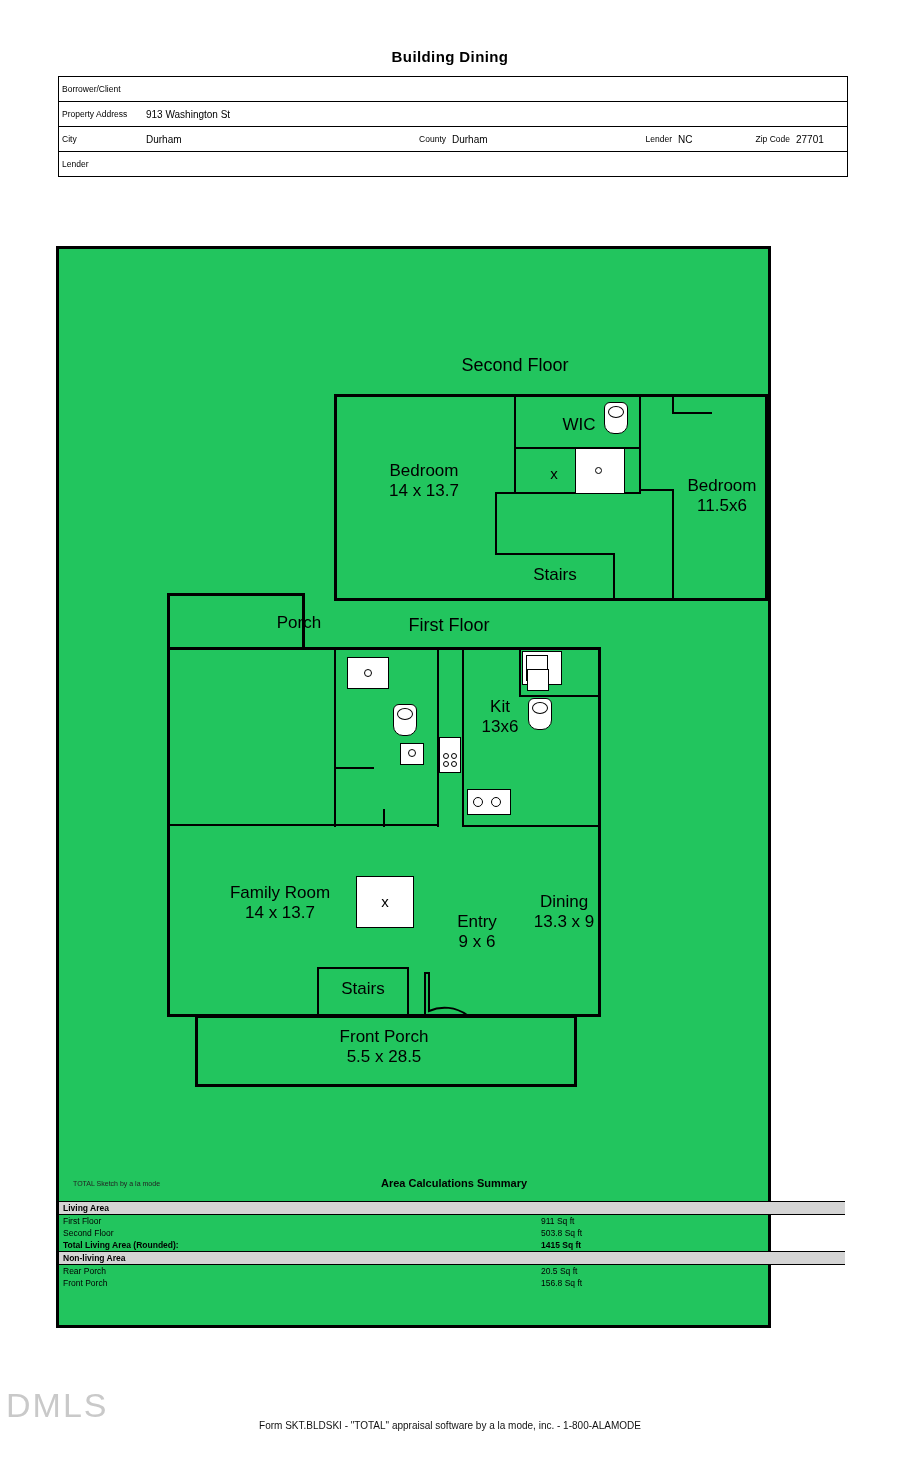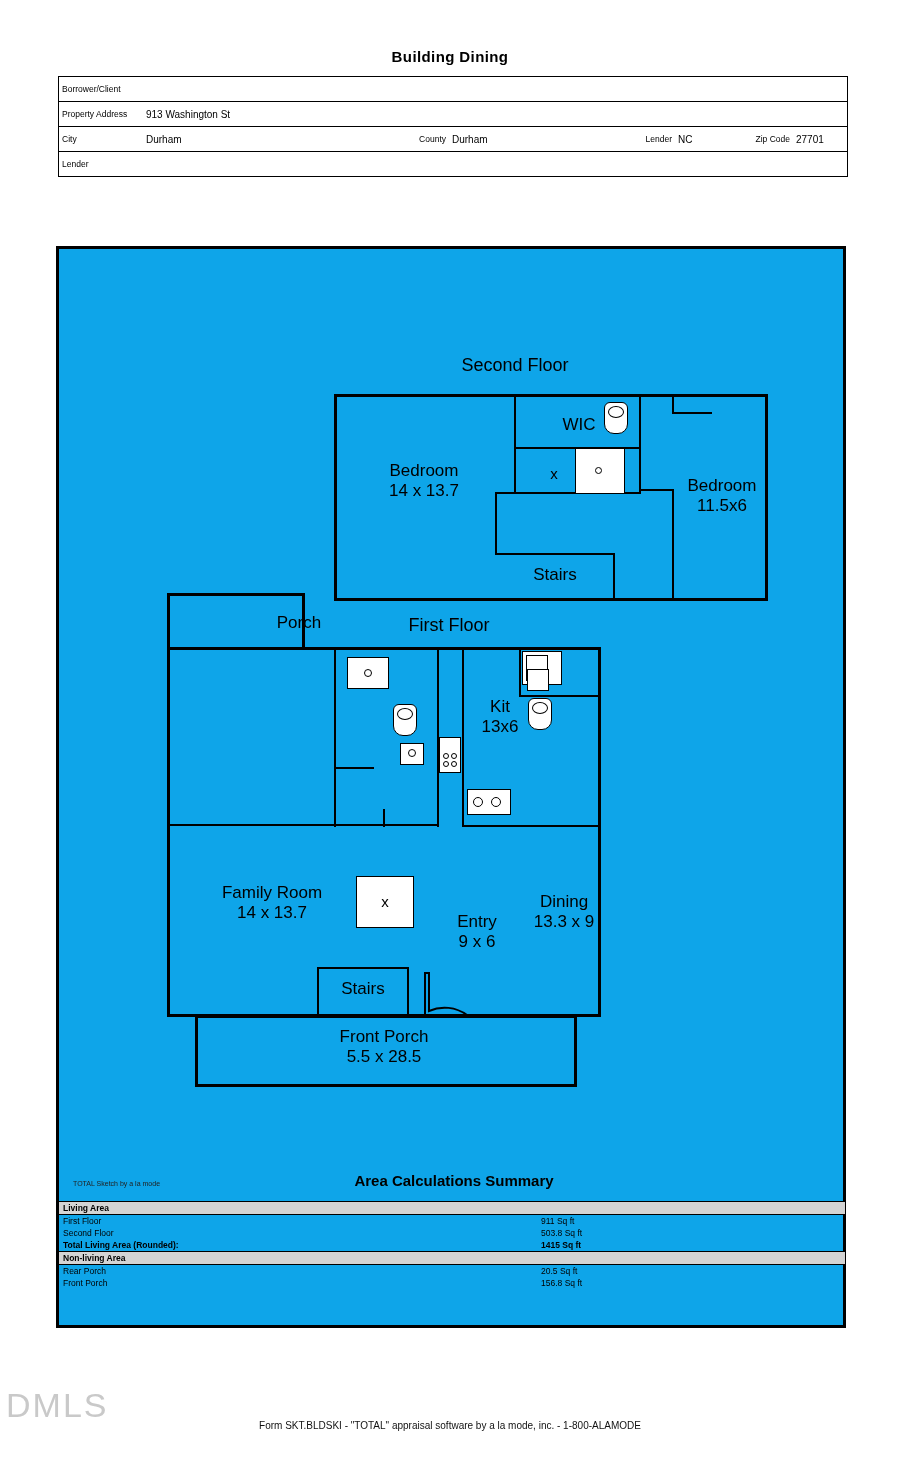--- a/index.html
+++ b/index.html
@@ -47,25 +47,25 @@
   }
   .form-table tr:last-child td { border-bottom: none; }
   .lbl { color: #000; font-size: 8.5px; }
   .val { font-size: 10px; padding-left: 8px; }
 
   
   .sketch-frame {
     position: absolute;
     left: 56px;
     top: 246px;
-    width: 790px;
+    width: 715px;
     height: 1082px;
     border: 3px solid #000;
     box-sizing: border-box;
-    background: #0ea5e9;
+    background: #22c55e;
   }
 
   
   .abs { position: absolute; }
   .wall { position: absolute; background: #000; }
   .thin { position: absolute; background: #000; }
 
   .room-label {
     position: absolute;
     text-align: center;
@@ -107,21 +107,21 @@
     bottom: 138px;
     font-size: 7px;
     color: #222;
   }
   .area-title {
     position: absolute;
     left: 0;
     bottom: 136px;
     width: 790px;
     text-align: center;
-    font-size: 15px;
+    font-size: 11px;
     font-weight: bold;
   }
   .area-table {
     position: absolute;
     left: 0px;
     bottom: 36px;
     width: 786px;
     font-size: 8.5px;
     border-collapse: collapse;
   }
@@ -281,21 +281,21 @@
   <div class="room-label" style="left:258px; top:730px; width:92px;">Stairs</div>
 
   <svg class="abs" style="left:364px; top:722px; width:54px; height:46px;">
     <path d="M2 44 L2 2 L6 2 L6 40 A38 38 0 0 1 44 44 Z" fill="none" stroke="#000" stroke-width="2"></path>
   </svg>
 
   <div class="room-label" style="left:405px; top:448px; width:72px;">
     <div>Kit</div>
     <div>13x6</div>
   </div>
-  <div class="room-label" style="left:118px; top:634px; width:190px;">
+  <div class="room-label" style="left:126px; top:634px; width:190px;">
     <div>Family Room</div>
     <div>14 x 13.7</div>
   </div>
   <div class="room-label" style="left:368px; top:663px; width:100px;">
     <div>Entry</div>
     <div>9 x 6</div>
   </div>
   <div class="room-label" style="left:440px; top:643px; width:130px;">
     <div>Dining</div>
     <div>13.3 x 9</div>

